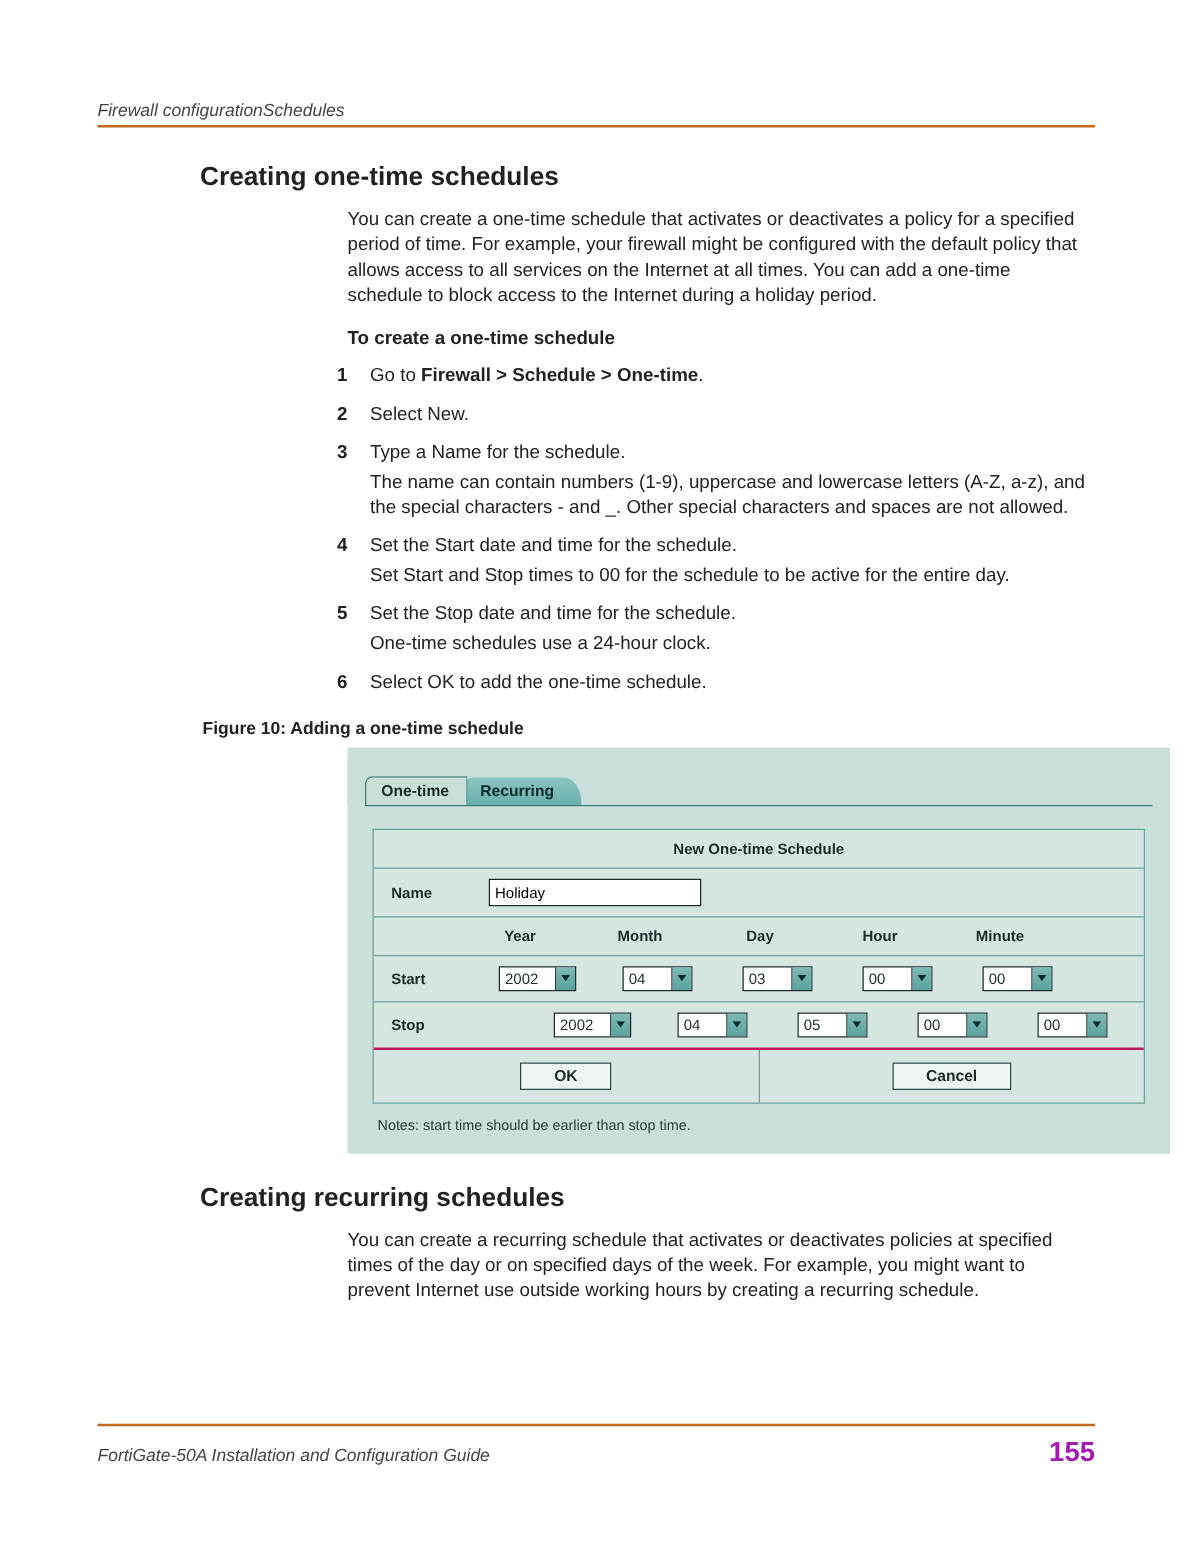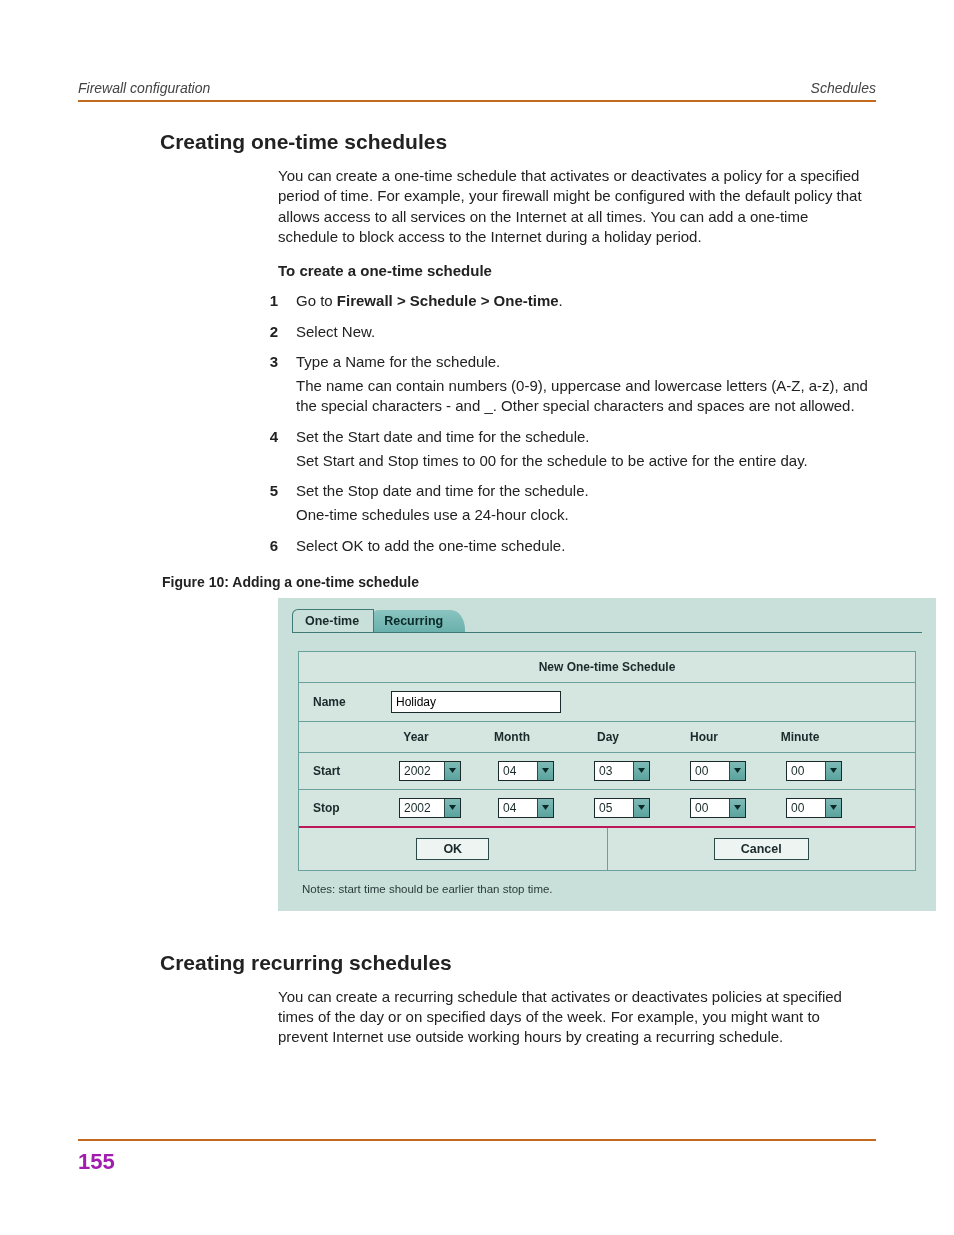--- a/index.html
+++ b/index.html
@@ -11,21 +11,21 @@
   }
   .page {
     width: 954px;
     height: 1235px;
     box-sizing: border-box;
     padding: 80px 78px 60px 78px;
     position: relative;
   }
   .running-head {
     display: flex;
-    justify-content: space-between;
+    justify-content: flex-start;
     font-style: italic;
     font-size: 14px;
     color: #444;
     margin-bottom: 4px;
   }
   .hr-top {
     border: none;
     border-top: 2px solid #c46a1e;
     margin: 0 0 28px 0;
   }
@@ -87,21 +87,21 @@
   }
   .step-body { flex: 1; padding-right: 6px; }
   .step-body .sub { margin-top: 4px; }
   .fig-caption { font-weight: bold; font-size: 14px; margin: 18px 0 8px 84px; }
 
   
   .figure {
     margin-left: 200px;
     width: 658px;
     background: #c9e0da;
-    padding: 0 0 14px 0;
+    padding: 12px 0 14px 0;
     font-family: Tahoma, Verdana, sans-serif;
     font-size: 12px;
     color: #1a2a2a;
   }
   .tabs {
     display: flex;
     align-items: flex-end;
     height: 30px;
     background: #c9e0da;
     padding-left: 14px;
@@ -141,21 +141,21 @@
     text-align: center;
     font-weight: bold;
     padding: 8px 0;
     border-bottom: 1px solid #6aa19d;
   }
   .row {
     display: flex;
     align-items: center;
     border-bottom: 1px solid #6aa19d;
   }
-  .row.noborder { border-bottom: none; }
+  .row.noborder { border-bottom: none; gap: 44px; }
   .rlabel {
     width: 72px;
     flex: none;
     padding: 10px 0 10px 14px;
     font-weight: bold;
   }
   .rbody {
     flex: 1;
     padding: 8px 10px 8px 6px;
     display: flex;
@@ -245,21 +245,21 @@
       </div>
     </div>
     <div class="step">
       <div class="step-num">2</div>
       <div class="step-body">Select New.</div>
     </div>
     <div class="step">
       <div class="step-num">3</div>
       <div class="step-body">
         <div>Type a Name for the schedule.</div>
-        <div class="sub">The name can contain numbers (0-9), uppercase and lowercase letters (A-Z, a-z), and the special characters - and _. Other special characters and spaces are not allowed.</div>
+        <div class="sub">The name can contain numbers (1-9), uppercase and lowercase letters (A-Z, a-z), and the special characters - and _. Other special characters and spaces are not allowed.</div>
       </div>
     </div>
     <div class="step">
       <div class="step-num">4</div>
       <div class="step-body">
         <div>Set the Start date and time for the schedule.</div>
         <div class="sub">Set Start and Stop times to 00 for the schedule to be active for the entire day.</div>
       </div>
     </div>
     <div class="step">
@@ -421,24 +421,25 @@
             <div class="wbtn">OK</div>
           </div>
         <div class="btn-half">
             <div class="wbtn">Cancel</div>
           </div>
       </div>
     </div>
     <div class="notes">Notes: start time should be earlier than stop time.</div>
   </div>
 
-  <h2 class="section" style="margin-top:40px;">Creating recurring schedules</h2>
+  <h2 class="section" style="margin-top:24px;">Creating recurring schedules</h2>
   <div class="body-indent">
     <p class="para">You can create a recurring schedule that activates or deactivates policies at specified times of the day or on specified days of the week. For example, you might want to prevent Internet use outside working hours by creating a recurring schedule.</p>
   </div>
 
   <div class="footer">
     <hr class="hr-bottom">
     <div class="footer-row">
+      <span class="footer-left">FortiGate-50A Installation and Configuration Guide</span>
       <span class="footer-right">155</span>
     </div>
   </div>
 </div>
 
 </body></html>

